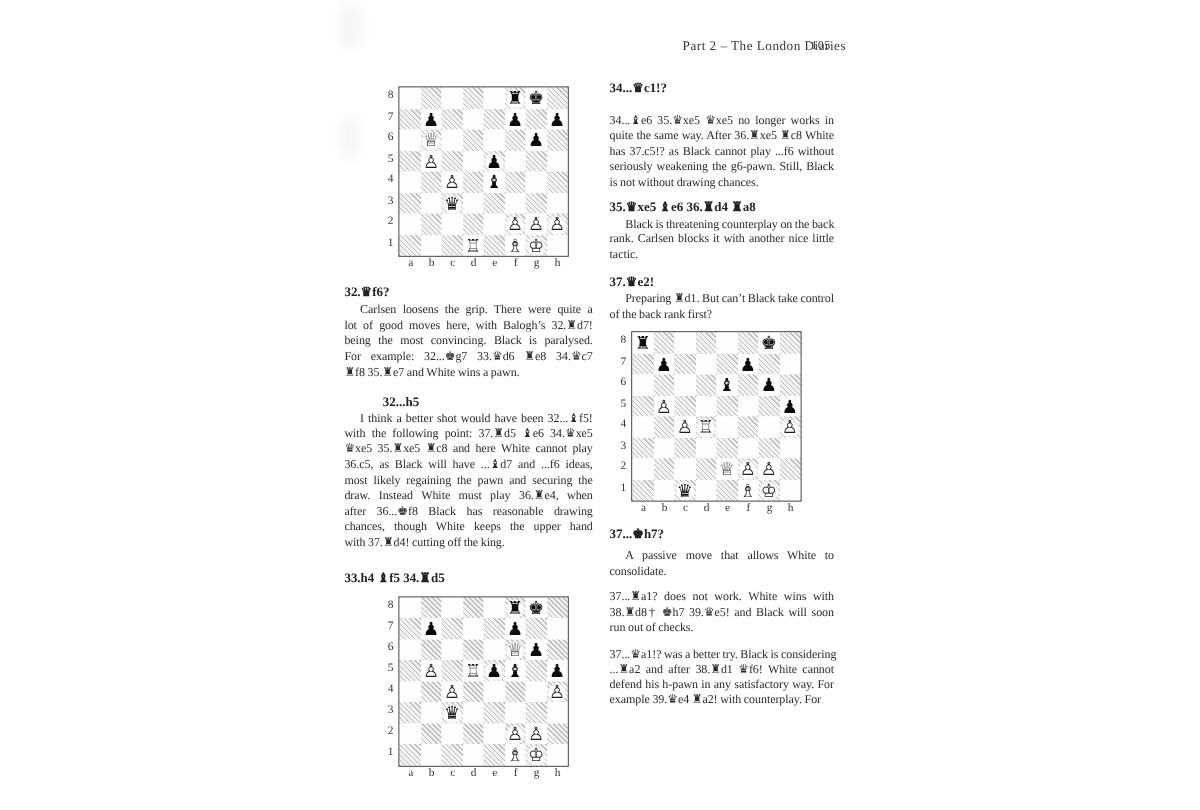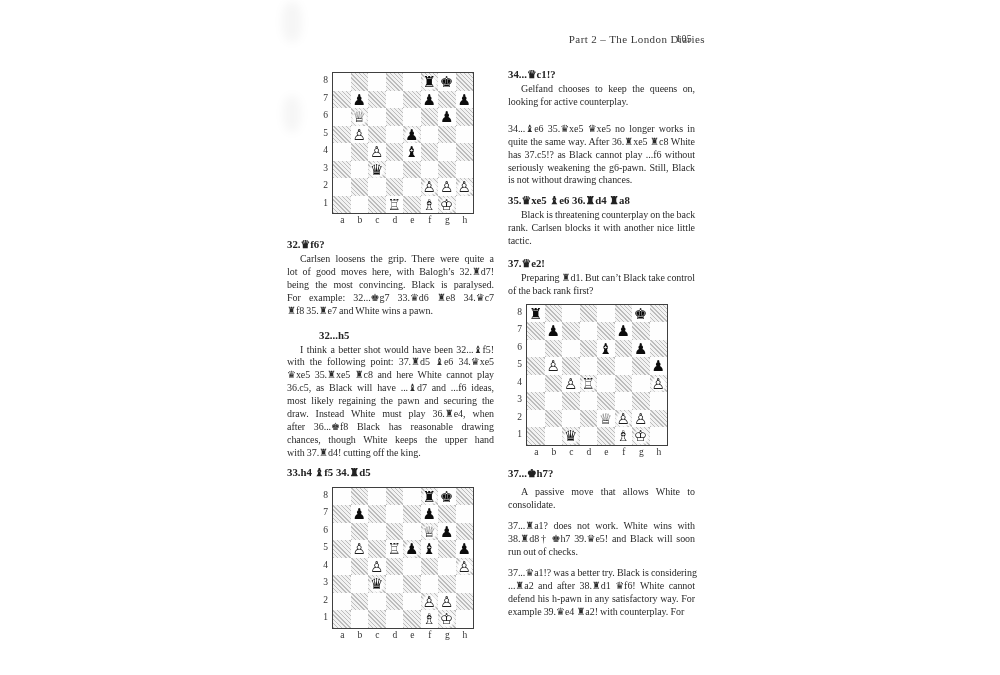--- a/index.html
+++ b/index.html
@@ -208,21 +208,21 @@
         <div class="line indent">I think a better shot would have been 32...♝f5!</div>
         <div class="line">with the following point: 37.♜d5 ♝e6 34.♛xe5</div>
         <div class="line">♛xe5 35.♜xe5 ♜c8 and here White cannot play</div>
         <div class="line">36.c5, as Black will have ...♝d7 and ...f6 ideas,</div>
         <div class="line">most likely regaining the pawn and securing the</div>
         <div class="line">draw. Instead White must play 36.♜e4, when</div>
         <div class="line">after 36...♚f8 Black has reasonable drawing</div>
         <div class="line">chances, though White keeps the upper hand</div>
         <div class="line last">with 37.♜d4! cutting off the king.</div>
       </div>
-      <div class="heading" style="margin-top: 6px;">33.h4 ♝f5 34.♜d5</div>
+      <div class="heading" style="margin-top: 16px;">33.h4 ♝f5 34.♜d5</div>
       <div class="diagram" style="margin-top: 8px;">
         <div class="diag-flex">
           <div class="rank-col">
             <div class="rank-label">8</div>
             <div class="rank-label">7</div>
             <div class="rank-label">6</div>
             <div class="rank-label">5</div>
             <div class="rank-label">4</div>
             <div class="rank-label">3</div>
             <div class="rank-label">2</div>
@@ -338,24 +338,20 @@
           <div class="file-label">d</div>
           <div class="file-label">e</div>
           <div class="file-label">f</div>
           <div class="file-label">g</div>
           <div class="file-label">h</div>
         </div>
       </div>
     </div>
   <div class="col col-right">
       <div class="heading" style="margin-top: 4px;">34...♛c1!?</div>
-      <div class="para" style="margin-top: 2px;">
-        <div class="line indent">Gelfand chooses to keep the queens on,</div>
-        <div class="line last">looking for active counterplay.</div>
-      </div>
       <div class="para" style="margin-top: 14px;">
         <div class="line">34...♝e6 35.♛xe5 ♛xe5 no longer works in</div>
         <div class="line">quite the same way. After 36.♜xe5 ♜c8 White</div>
         <div class="line">has 37.c5!? as Black cannot play ...f6 without</div>
         <div class="line">seriously weakening the g6-pawn. Still, Black</div>
         <div class="line last">is not without drawing chances.</div>
       </div>
       <div class="heading" style="margin-top: 7px;">35.♛xe5 ♝e6 36.♜d4 ♜a8</div>
       <div class="para" style="margin-top: 2px;">
         <div class="line indent">Black is threatening counterplay on the back</div>

